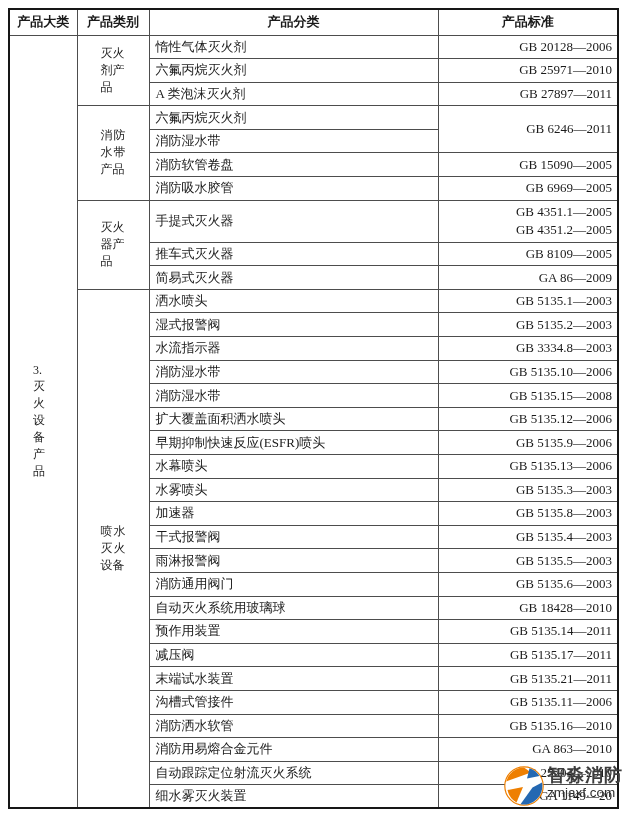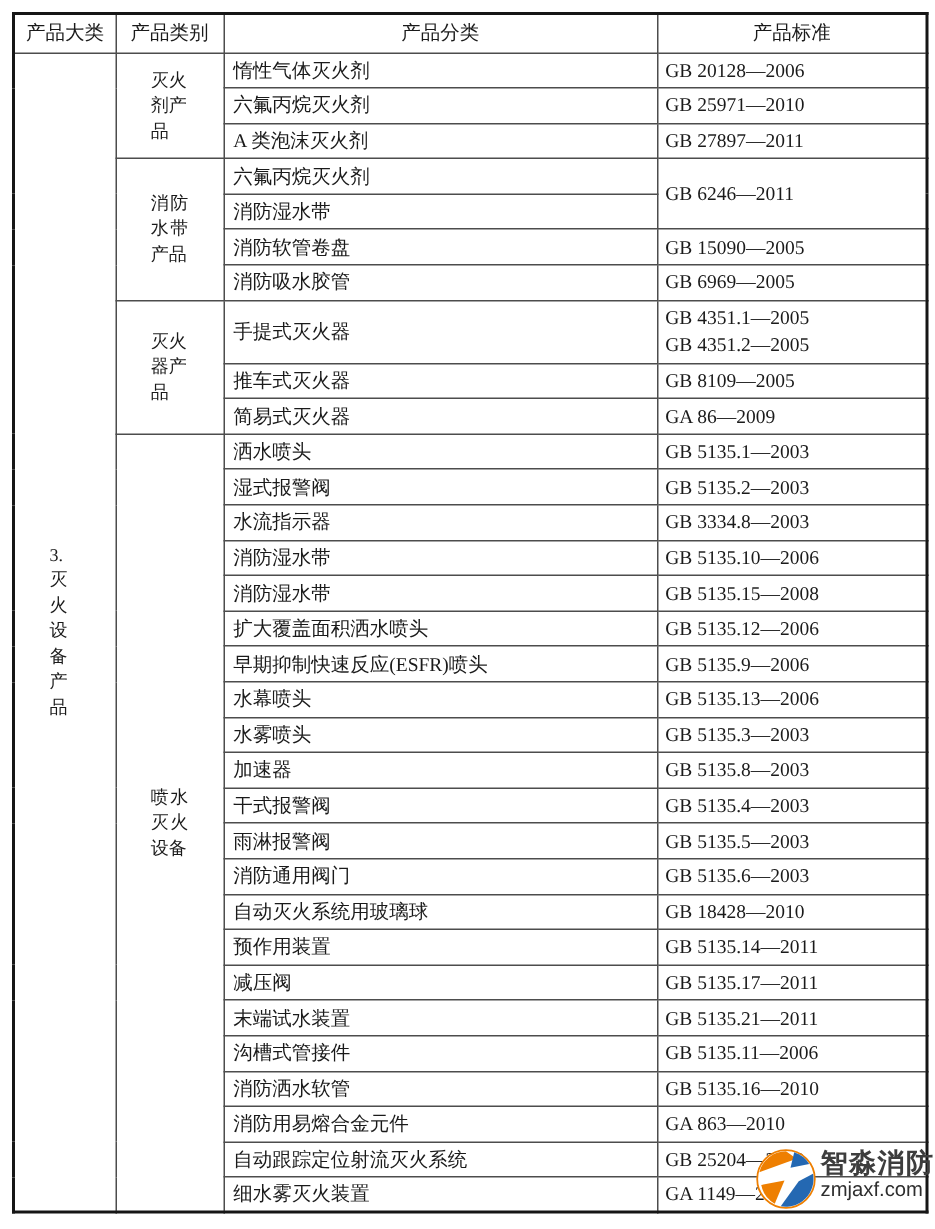--- a/index.html
+++ b/index.html
@@ -20,31 +20,31 @@
     border: 2px solid #161616;
   }
   .doc-table th, .doc-table td {
     border: 1px solid #4d4d4d;
     overflow: hidden;
     vertical-align: middle;
   }
   .doc-table th {
     height: 26px;
     font-size: 13px;
-    font-weight: normal;
+    font-weight: bold;
     text-align: center;
   }
   .doc-table tbody tr { height: 23.6px; }
   .doc-table tbody tr.tall { height: 42px; }
   td.col1, td.col2 {
     font-size: 12px;
     padding: 0 23px;
   }
   td.col3 { font-size: 13px; padding: 0 6px; }
-  td.col4 { font-size: 13px; padding: 0 5px; line-height: 18px; }
+  td.col4 { font-size: 13px; padding: 0 5px; line-height: 18px; text-align: right; }
   .jline {
     text-align: justify;
     text-align-last: justify;
   }
   
   .watermark {
     position: absolute;
     left: 504px; top: 766px;
     display: flex;
     align-items: flex-start;

